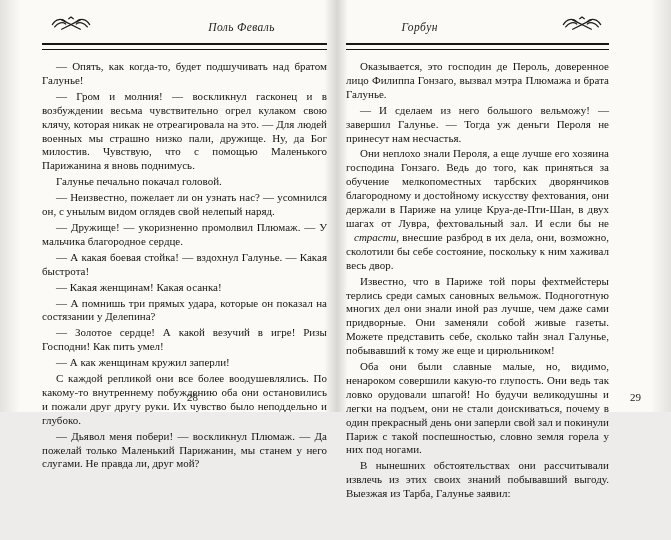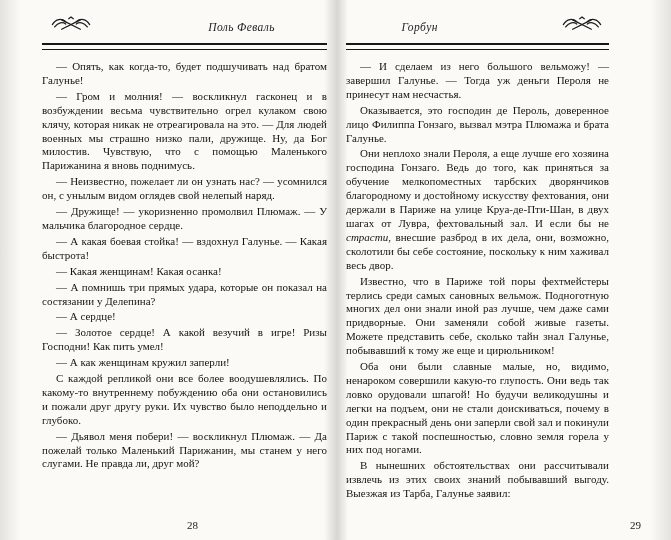--- a/index.html
+++ b/index.html
@@ -4,21 +4,21 @@
 <style>
   html, body { margin: 0; padding: 0; }
   body {
     width: 671px; height: 540px;
     background: #edecea;
     font-family: "Liberation Serif", "DejaVu Serif", serif;
     overflow: hidden;
   }
   .spread {
     position: relative;
-    width: 671px; height: 540px;
+    width: 671px; height: 412px;
     background: linear-gradient(to right, #e3e2df 0%, #fbfaf7 3%, #fbfaf7 97%, #e3e2df 100%);
   }
   .page {
     position: absolute; top: 0; bottom: 0;
     background: transparent;
   }
   .page-left  { left: 0;   width: 335px; padding: 14px 8px 0 42px; box-sizing: border-box; }
   .page-right { left: 336px; width: 335px; padding: 14px 62px 0 10px; box-sizing: border-box; }
   .gutter {
     position: absolute; top: 0; bottom: 0; left: 324px; width: 24px;
@@ -56,21 +56,21 @@
     margin-top: 10px;
     font-size: 11px;
     line-height: 13.9px;
     color: #161511;
     text-align: justify;
   }
   .body-text p {
     margin: 0 0 2px 0;
     text-indent: 14px;
   }
-  .em-word { font-style: italic; }
+  .em-word { font-style: italic; margin-left: 8px; }
   .page-number {
     position: absolute; bottom: 9px; left: 0; right: 0;
     text-align: center;
     font-size: 11px;
     color: #1c1b18;
   }
   .page-left  .page-number { padding-left: 50px; }
   .page-right .page-number { padding-right: 30px; text-align: right; }
   svg .ink { stroke: #1d1c1a; fill: none; stroke-width: 2.1; stroke-linecap: round; }
 </style>
@@ -91,26 +91,26 @@
           <path class="ink" d="M20 6 L52 22"></path>
           <path class="ink" d="M32 4 L36 1 L40 4"></path>
         </svg>
       </span>
       <span class="running-head">Поль Феваль</span>
     </div>
     <div class="double-rule"></div>
     <div class="body-text">
       <p>— Опять, как когда-то, будет подшучивать над братом Галунье!</p>
       <p>— Гром и молния! — воскликнул гасконец и в возбуждении весьма чувствительно огрел кулаком свою клячу, которая никак не отреагировала на это. — Для людей военных мы страшно низко пали, дружище. Ну, да Бог милостив. Чувствую, что с помощью Маленького Парижанина я вновь поднимусь.</p>
+      <p>Галунье печально покачал головой.</p>
       <p>— Неизвестно, пожелает ли он узнать нас? — усомнился он, с унылым видом оглядев свой нелепый наряд.</p>
       <p>— Дружище! — укоризненно промолвил Плюмаж. — У мальчика благородное сердце.</p>
       <p>— А какая боевая стойка! — вздохнул Галунье. — Какая быстрота!</p>
       <p>— Какая женщинам! Какая осанка!</p>
       <p>— А помнишь три прямых удара, которые он показал на состязании у Делепина?</p>
-      <p>— А сердце!</p>
       <p>— Золотое сердце! А какой везучий в игре! Ризы Господни! Как пить умел!</p>
       <p>— А как женщинам кружил заперли!</p>
       <p>С каждой репликой они все более воодушевлялись. По какому-то внутреннему побуждению оба они остановились и пожали друг другу руки. Их чувство было неподдельно и глубоко.</p>
       <p>— Дьявол меня побери! — воскликнул Плюмаж. — Да пожелай только Маленький Парижанин, мы станем у него слугами. Не правда ли, друг мой?</p>
     </div>
     <div class="page-number">28</div>
   </div>
 
   <div class="page page-right">
     <div class="header">
@@ -122,22 +122,22 @@
           <path class="ink" d="M68 14 C62 4, 52 3, 45 9"></path>
           <path class="ink" d="M64 18 C58 10, 50 9, 45 13"></path>
           <path class="ink" d="M20 22 L52 6"></path>
           <path class="ink" d="M20 6 L52 22"></path>
           <path class="ink" d="M32 4 L36 1 L40 4"></path>
         </svg>
       </span>
     </div>
     <div class="double-rule"></div>
     <div class="body-text">
+      <p>Оказывается, это господин де Пероль, доверенное лицо Филиппа Гонзаго, вызвал мэтра Плюмажа и брата Галунье.</p>
       <p>— И сделаем из него большого вельможу! — завершил Галунье. — Тогда уж деньги Пероля не принесут нам несчастья.</p>
-      <p>Оказывается, это господин де Пероль, доверенное лицо Филиппа Гонзаго, вызвал мэтра Плюмажа и брата Галунье.</p>
       <p><span>Они неплохо знали Пероля, а еще лучше его хозяина господина Гонзаго. Ведь до того, как приняться за обучение мелкопоместных тарбских дворянчиков благородному и достойному искусству фехтования, они держали в Париже на улице Круа-де-Пти-Шан, в двух шагах от Лувра, фехтовальный зал. И если бы не </span><span class="em-word">страсти</span><span>, внесшие разброд в их дела, они, возможно, сколотили бы себе состояние, поскольку к ним хаживал весь двор.</span></p>
       <p>Известно, что в Париже той поры фехтмейстеры терлись среди самых сановных вельмож. Подноготную многих дел они знали иной раз лучше, чем даже сами придворные. Они заменяли собой живые газеты. Можете представить себе, сколько тайн знал Галунье, побывавший к тому же еще и цирюльником!</p>
       <p>Оба они были славные малые, но, видимо, ненароком совершили какую-то глупость. Они ведь так ловко орудовали шпагой! Но будучи великодушны и легки на подъем, они не стали доискиваться, почему в один прекрасный день они заперли свой зал и покинули Париж с такой поспешностью, словно земля горела у них под ногами.</p>
       <p>В нынешних обстоятельствах они рассчитывали извлечь из этих своих знаний побывавший выгоду. Выезжая из Тарба, Галунье заявил:</p>
     </div>
     <div class="page-number">29</div>
   </div>
 
   <div class="gutter"></div>
 </div>

